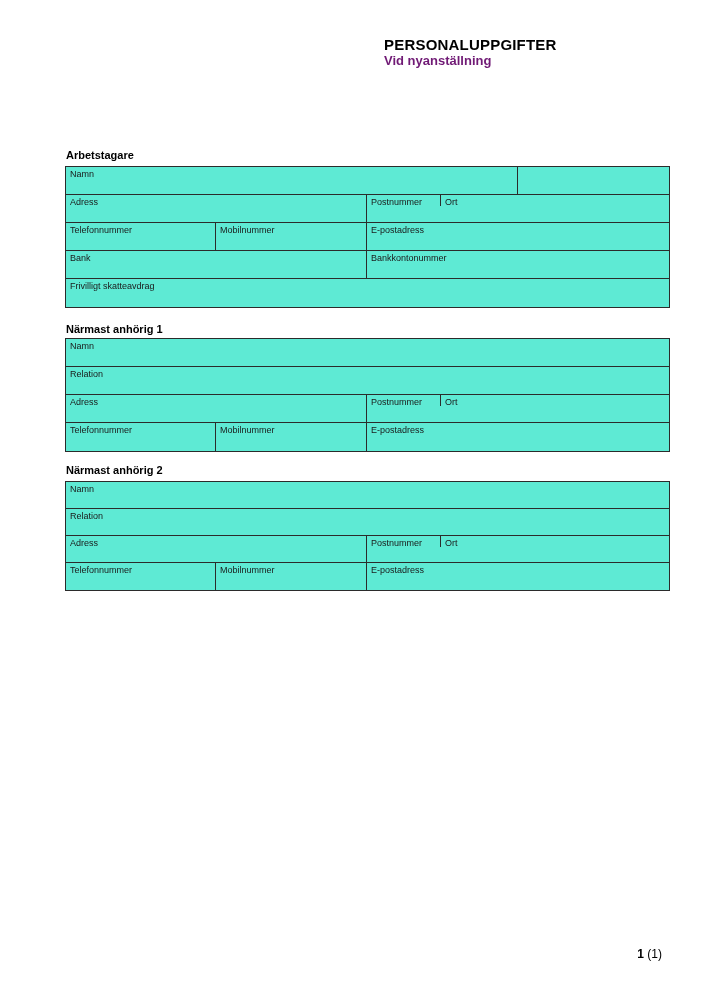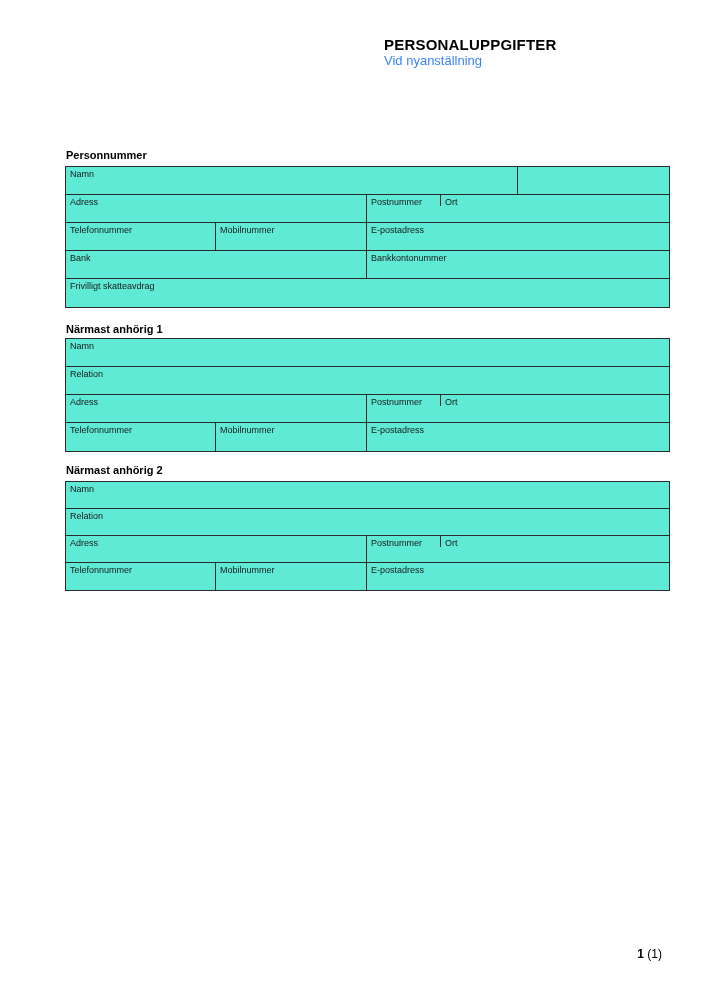--- a/index.html
+++ b/index.html
@@ -3,21 +3,21 @@
 <meta charset="utf-8">
 <style>
   html,body{margin:0;padding:0;background:#fff;}
   body{
     width:707px;height:1000px;position:relative;overflow:hidden;
     font-family:"Liberation Sans","DejaVu Sans",sans-serif;
     color:#1a1a1a;
   }
   .title-block{position:absolute;left:384px;top:37px;}
   .doc-title{font-size:15px;font-weight:bold;line-height:16px;color:#000;letter-spacing:0.2px;}
-  .doc-subtitle{font-size:13px;line-height:16px;color:#3b82f6;}
+  .doc-subtitle{font-size:13px;line-height:16px;color:#701a75;font-weight:bold;}
 
   .sec-heading{
     position:absolute;left:66px;
     font-size:11px;font-weight:bold;color:#000;line-height:13px;
   }
   .ftable{
     position:absolute;left:65px;width:605px;
     border:1px solid #2b2b2b;box-sizing:border-box;background:#5eead4;
   }
   .frow{
@@ -50,21 +50,21 @@
   .page-footer .pg{font-weight:bold;}
 </style>
 </head>
 <body>
 
 <div class="title-block">
   <div class="doc-title">PERSONALUPPGIFTER</div>
   <div class="doc-subtitle">Vid nyanställning</div>
 </div>
 
-<div class="sec-heading" style="top:149px;">Personnummer</div>
+<div class="sec-heading" style="top:149px;">Arbetstagare</div>
 <div class="ftable" style="top:166px;">
   <div class="frow">
     <div class="fcell bdr w-namn">
       <span class="lbl">Namn</span>
       <span class="val"></span>
     </div>
   </div>
   <div class="frow">
     <div class="fcell bdr w-half">
       <span class="lbl">Adress</span>

